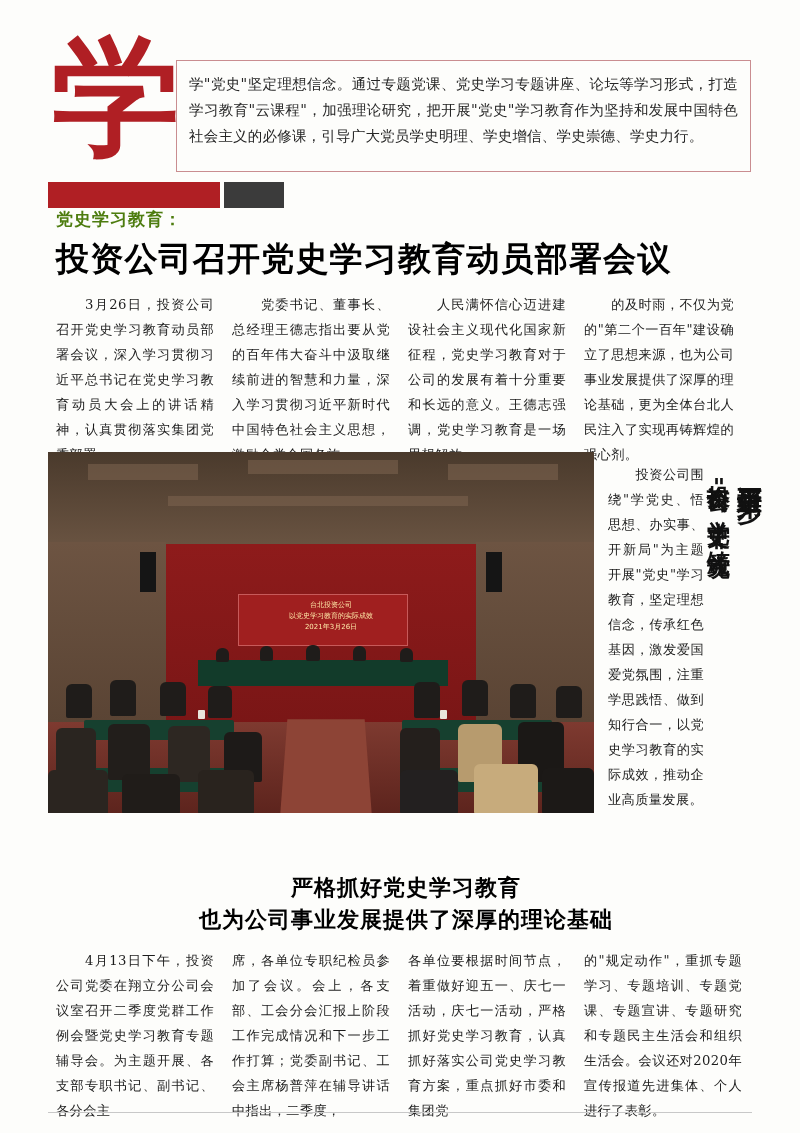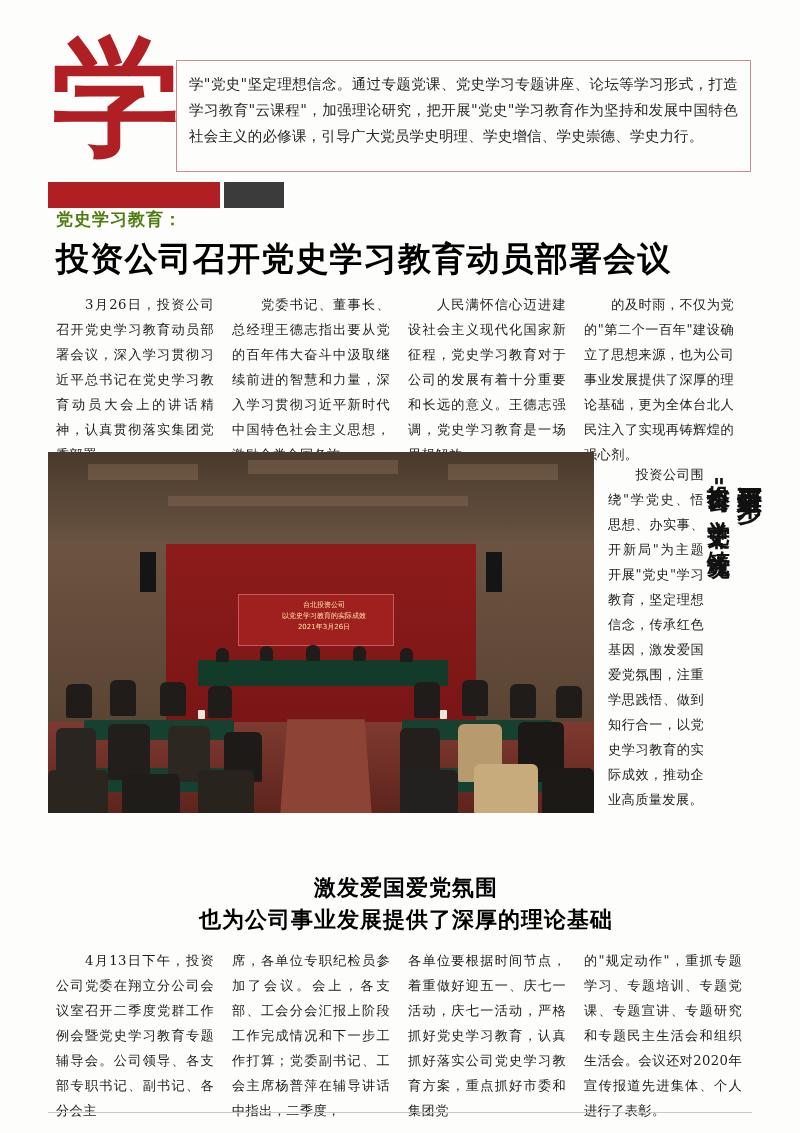--- a/index.html
+++ b/index.html
@@ -142,21 +142,21 @@
   }
   .ph-wall-right {
     position:absolute; right:0; top:90px; width:118px; height:180px;
     background: linear-gradient(#6d5442,#5a4434);
   }
   .ph-stage {
     position:absolute; left:118px; top:92px; width:310px; height:180px;
     background: linear-gradient(#8e1b1b,#7a1616);
   }
   .ph-banner {
-    position:absolute; left:190px; top:142px; width:156px; height:52px;
+    position:absolute; left:190px; top:142px; width:170px; height:52px;
     background:#a01f1f; border:1px solid #c75a5a;
     color:#ffe9a8; font-family:"DejaVu Sans", sans-serif;
     font-size:7px; line-height:11px; text-align:center; padding-top:5px;
     box-sizing:border-box;
     padding-left:16px;
   }
   .ph-table-stage {
     position:absolute; left:150px; top:208px; width:250px; height:26px;
     background:#123b2a;
   }
@@ -344,25 +344,25 @@
     <div class="seat" style="left:352px; top:318px; width:58px; height:44px; background:#232020;"></div>
     <div class="seat" style="left:426px; top:312px; width:64px; height:50px; background:#c7ab7c;"></div>
     <div class="seat" style="left:494px; top:316px; width:52px; height:46px; background:#1c1917;"></div>
   </div>
 
   <div class="side-col">　　投资公司围绕"学党史、悟思想、办实事、开新局"为主题开展"党史"学习教育，坚定理想信念，传承红色基因，激发爱国爱党氛围，注重学思践悟、做到知行合一，以党史学习教育的实际成效，推动企业高质量发展。</div>
   <div class="vert-sub">投资公司"学党史　铸党魂"</div>
   <div class="vert-main">迈好学习第一步</div>
 
   <div class="headline2">
-    <div>激发爱国爱党氛围</div>
+    <div>严格抓好党史学习教育</div>
     <div>也为公司事业发展提供了深厚的理论基础</div>
   </div>
 
   <div class="cols4">
-    <div class="col">　　4月13日下午，投资公司党委在翔立分公司会议室召开二季度党群工作例会暨党史学习教育专题辅导会。公司领导、各支部专职书记、副书记、各分会主</div>
+    <div class="col">　　4月13日下午，投资公司党委在翔立分公司会议室召开二季度党群工作例会暨党史学习教育专题辅导会。为主题开展、各支部专职书记、副书记、各分会主</div>
     <div class="col">席，各单位专职纪检员参加了会议。会上，各支部、工会分会汇报上阶段工作完成情况和下一步工作打算；党委副书记、工会主席杨普萍在辅导讲话中指出，二季度，</div>
     <div class="col">各单位要根据时间节点，着重做好迎五一、庆七一活动，庆七一活动，严格抓好党史学习教育，认真抓好落实公司党史学习教育方案，重点抓好市委和集团党</div>
     <div class="col">的"规定动作"，重抓专题学习、专题培训、专题党课、专题宣讲、专题研究和专题民主生活会和组织生活会。会议还对2020年宣传报道先进集体、个人进行了表彰。</div>
   </div>
 
   <div class="footer-rule"></div>
 </div>
 
 </body></html>

